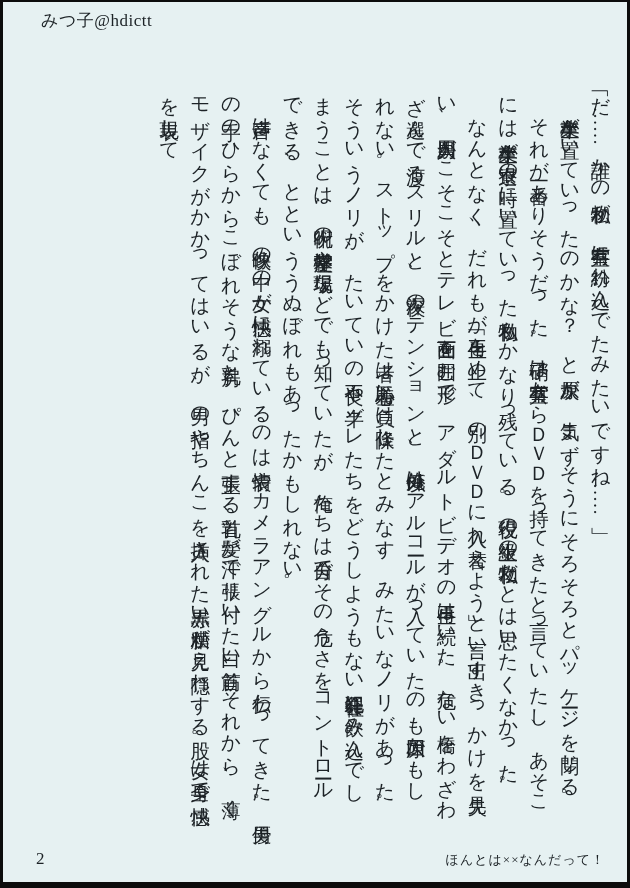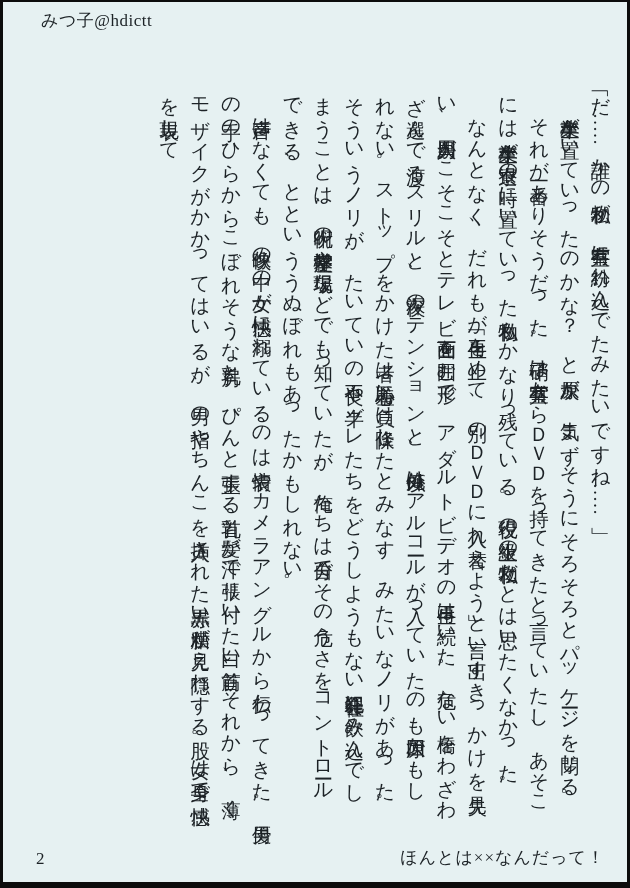--- a/index.html
+++ b/index.html
@@ -50,21 +50,21 @@
   .page-number {
     position: absolute;
     left: 33px;
     bottom: 13px;
     font-size: 17px;
   }
   .footer-caption {
     position: absolute;
     right: 22px;
     bottom: 13px;
-    font-size: 17px;
+    font-size: 13px;
     letter-spacing: 1px;
     white-space: nowrap;
     margin-top: 45px;
   }
 </style>
 </head>
 <body>
 
 <div class="page">
 

